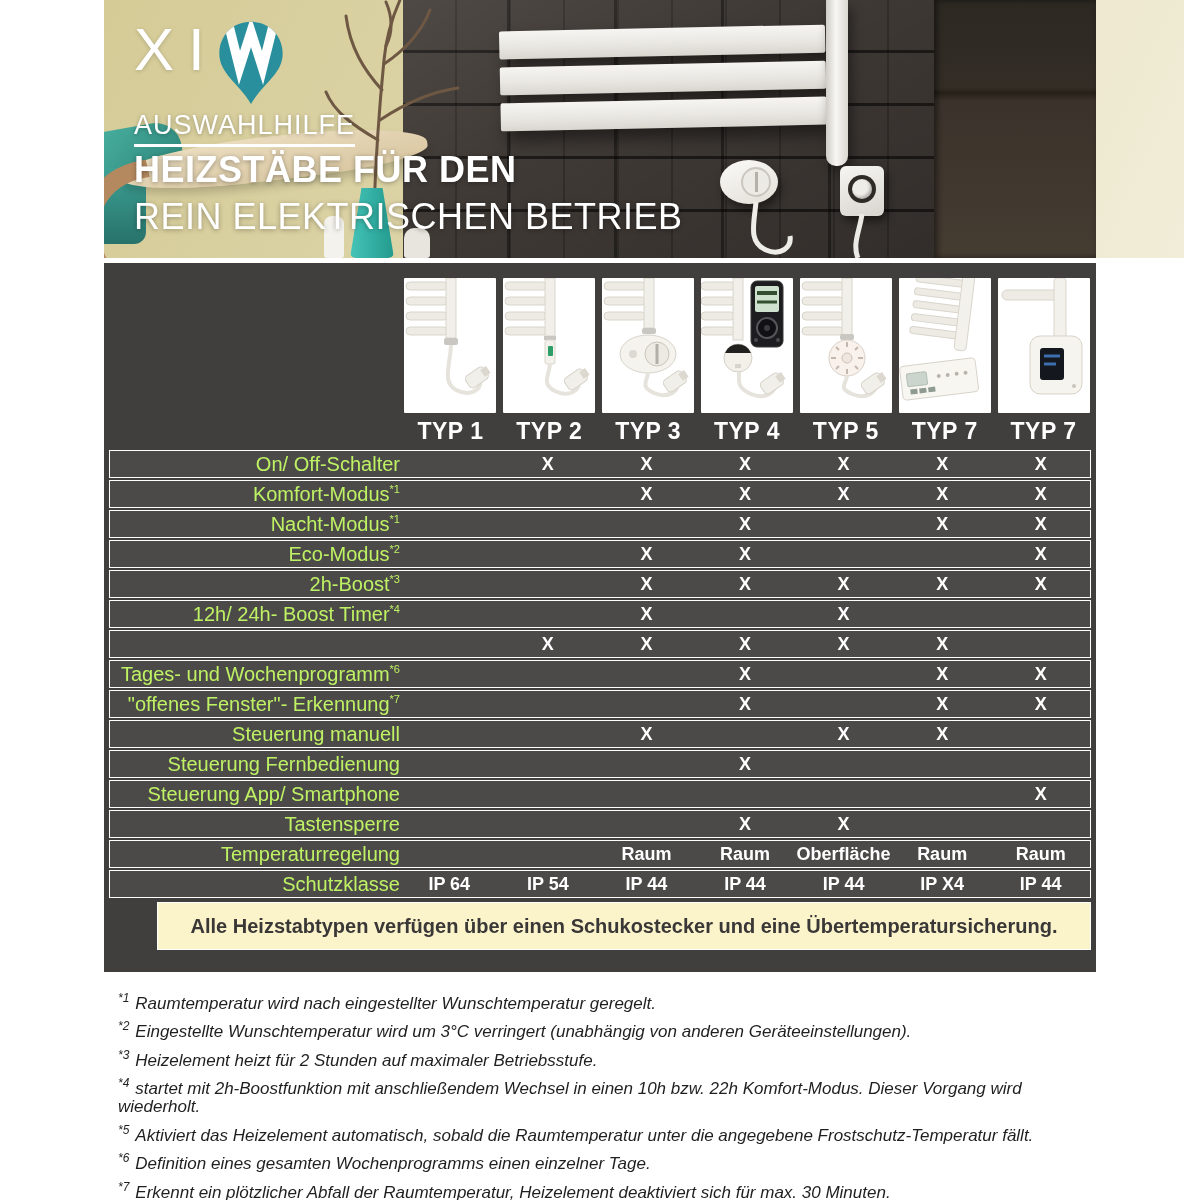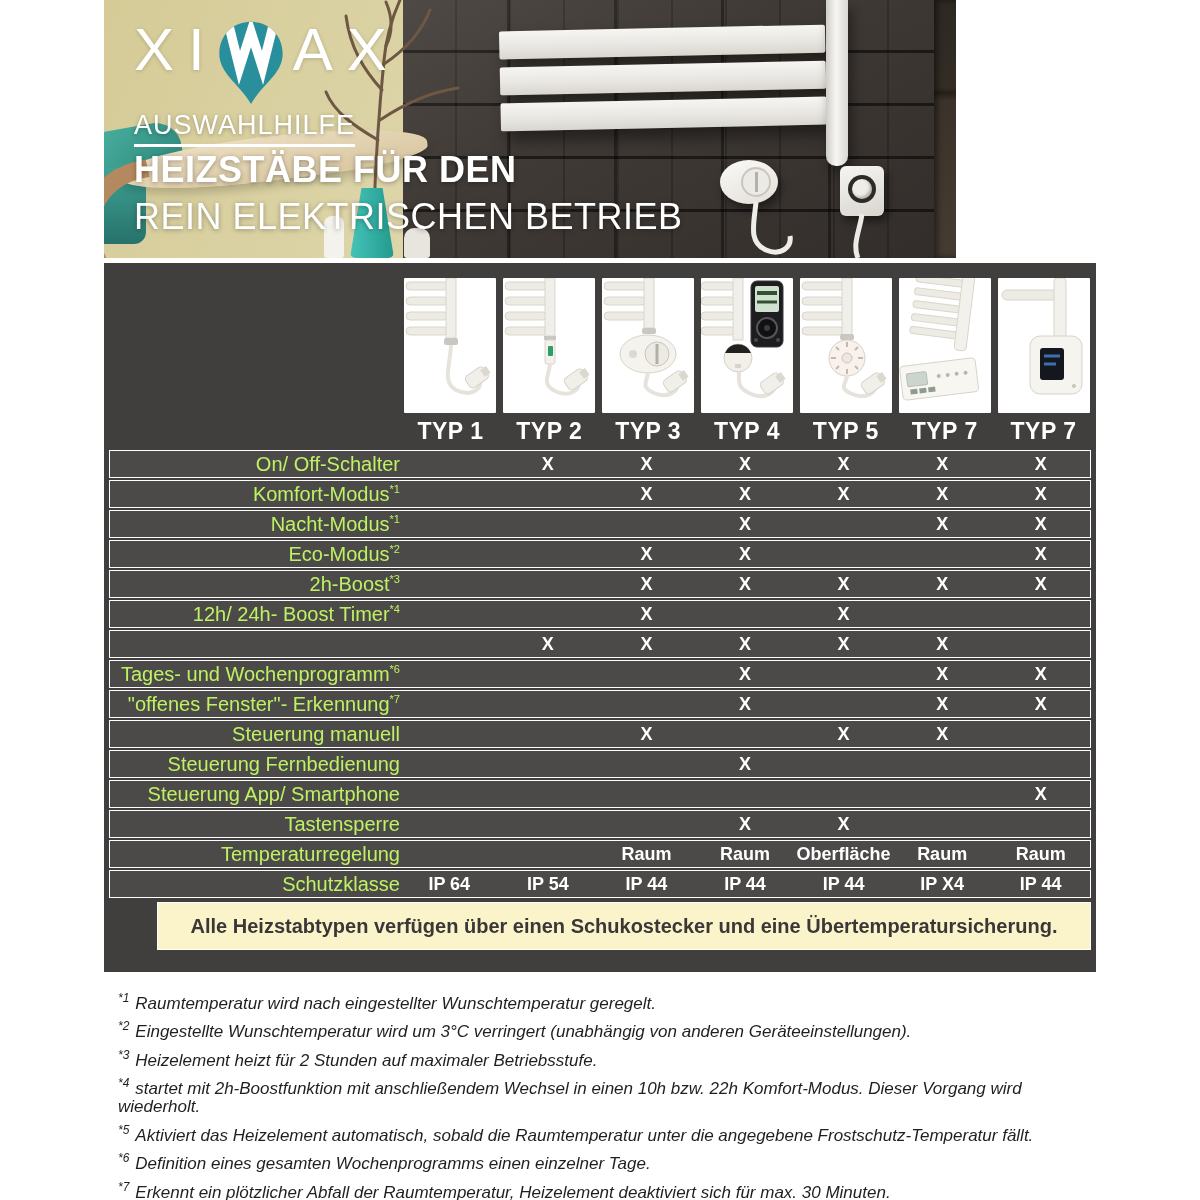--- a/index.html
+++ b/index.html
@@ -1,20 +1,20 @@
 <!DOCTYPE html>
 <html><head>
 <meta charset="utf-8">
 <style>
   * { margin:0; padding:0; box-sizing:border-box; }
   html,body { background:#ffffff; font-family:"Liberation Sans", sans-serif; }
   .page { position:relative; width:1200px; height:1200px; background:#fff; overflow:hidden; }
 
   
-  .hero { position:absolute; left:104px; top:0; width:852px; height:258px; overflow:hidden; background:linear-gradient(115deg,#d5cb97 0%,#ddd4a8 40%,#ece7cc 78%,#f1edd8 100%); }
+  .hero { position:absolute; left:104px; top:0; width:1080px; height:258px; overflow:hidden; background:linear-gradient(115deg,#d5cb97 0%,#ddd4a8 40%,#ece7cc 78%,#f1edd8 100%); }
   .tiles { position:absolute; left:299px; top:0; width:531px; height:258px;
     background-color:#3a3430;
     background-image:
       linear-gradient(150deg, rgba(255,255,255,.08) 0%, rgba(0,0,0,0) 40%, rgba(0,0,0,.22) 100%),
       repeating-linear-gradient(180deg, rgba(0,0,0,0) 0 50px, rgba(0,0,0,.55) 50px 53px),
       repeating-linear-gradient(90deg, rgba(0,0,0,0) 0 104px, rgba(0,0,0,.4) 104px 107px),
       repeating-linear-gradient(90deg, rgba(255,255,255,.03) 0 52px, rgba(0,0,0,.12) 52px 54px);
   }
   .cabinet { position:absolute; left:830px; top:0; width:162px; height:258px;
     background:linear-gradient(180deg,#2d2822 0%,#332d26 34%,#262019 36%,#3b332b 39%,#453c32 100%);
@@ -134,21 +134,20 @@
         <defs>
             <clipPath id="pinClip">
               <path d="M50 2C76 2 94 22 94 46C94 74 68 86 50 116C32 86 6 74 6 46C6 22 24 2 50 2Z"></path>
             </clipPath>
           </defs>
         <path d="M50 2C76 2 94 22 94 46C94 74 68 86 50 116C32 86 6 74 6 46C6 22 24 2 50 2Z" fill="#2a8f9c"></path>
         <g clip-path="url(#pinClip)">
           <path d="M16 -6 L34 66 L50 16 L66 66 L84 -6" fill="none" stroke="#ffffff" stroke-width="13" stroke-linejoin="miter"></path>
         </g>
       </svg>
-      <span>AX</span>
     </div>
     <div class="hero-eyebrow">AUSWAHLHILFE</div>
     <div class="hero-title1">HEIZSTÄBE FÜR DEN</div>
     <div class="hero-title2">REIN ELEKTRISCHEN BETRIEB</div>
   </div>
 
   <div class="board">
     <div class="thead">
       <div class="spacer"></div>
 

